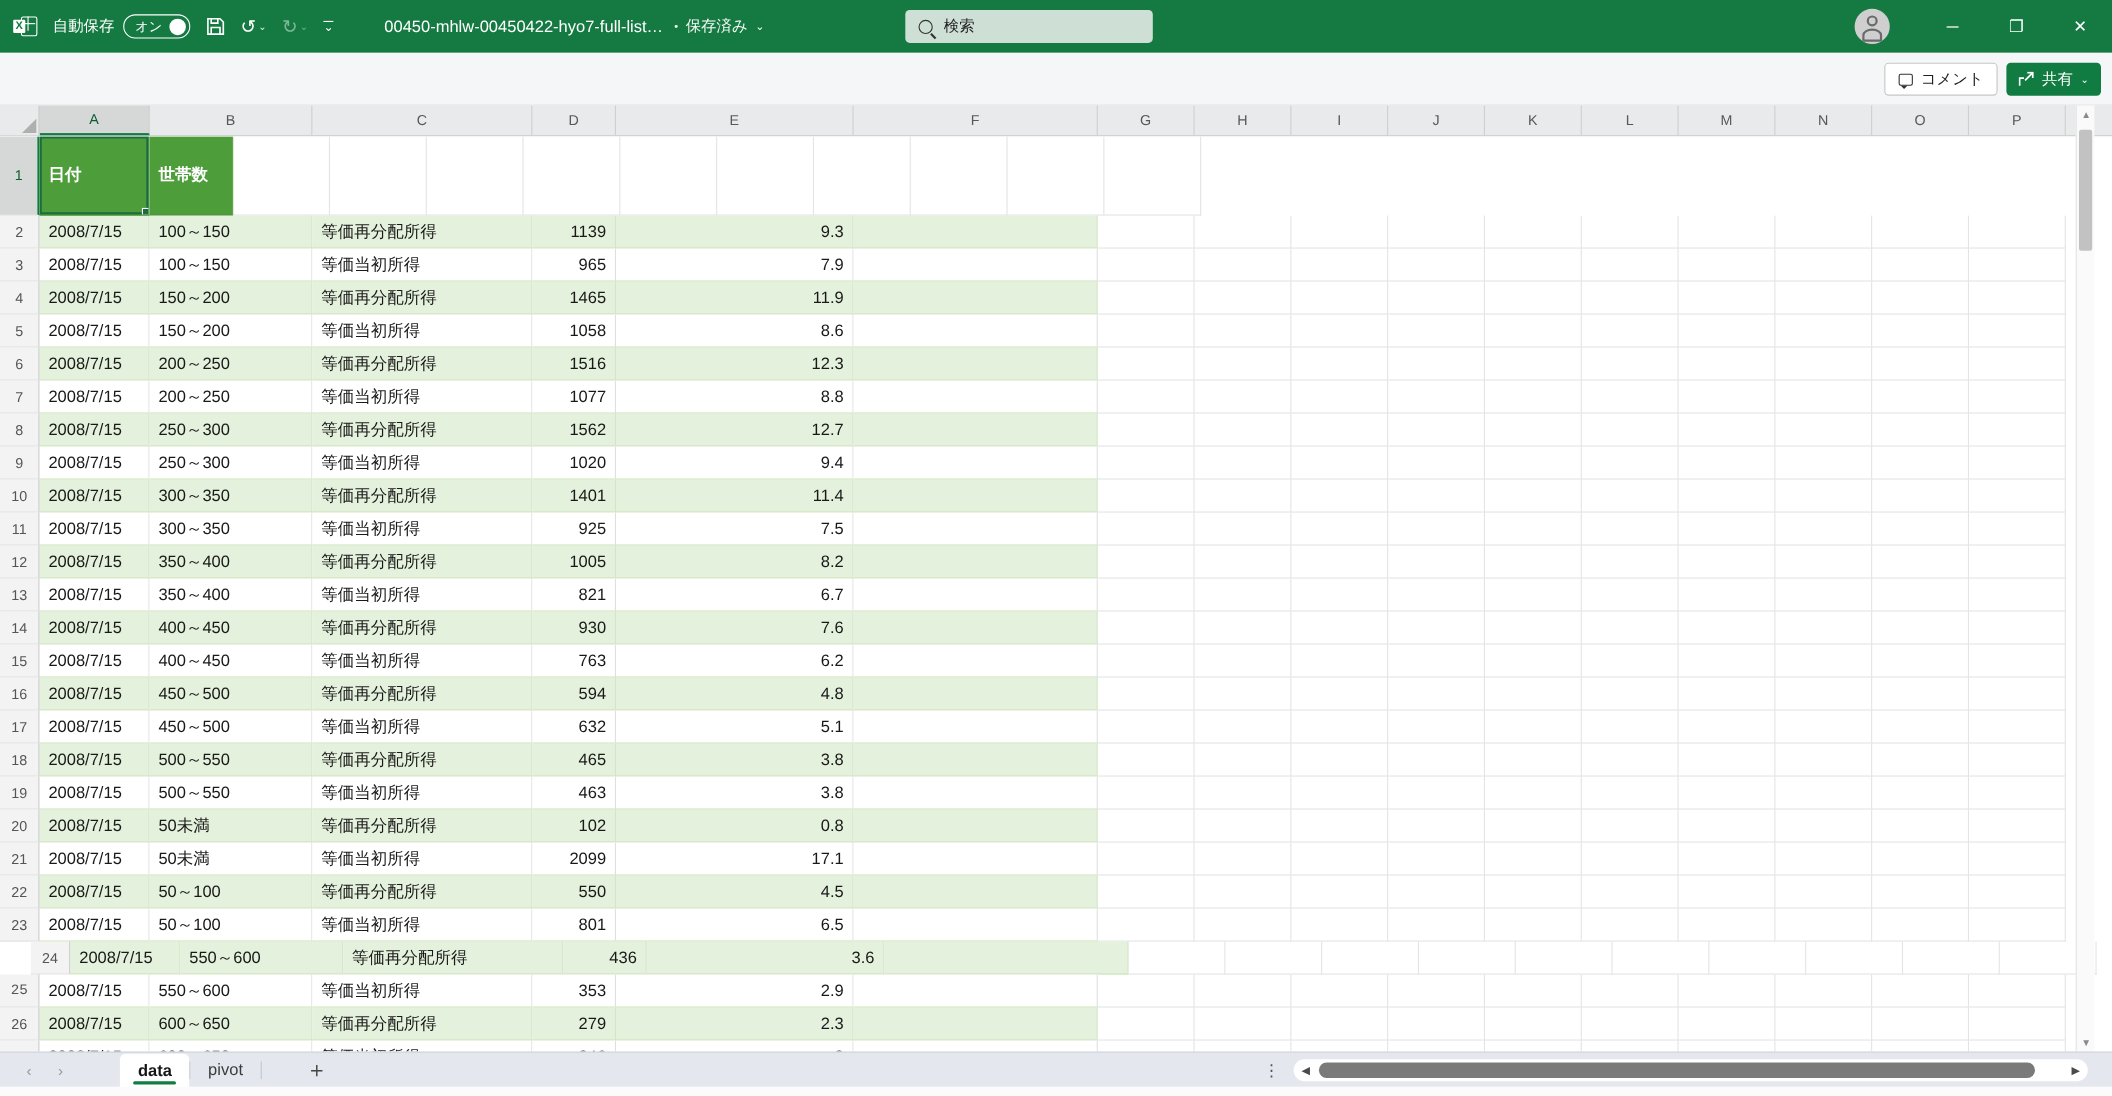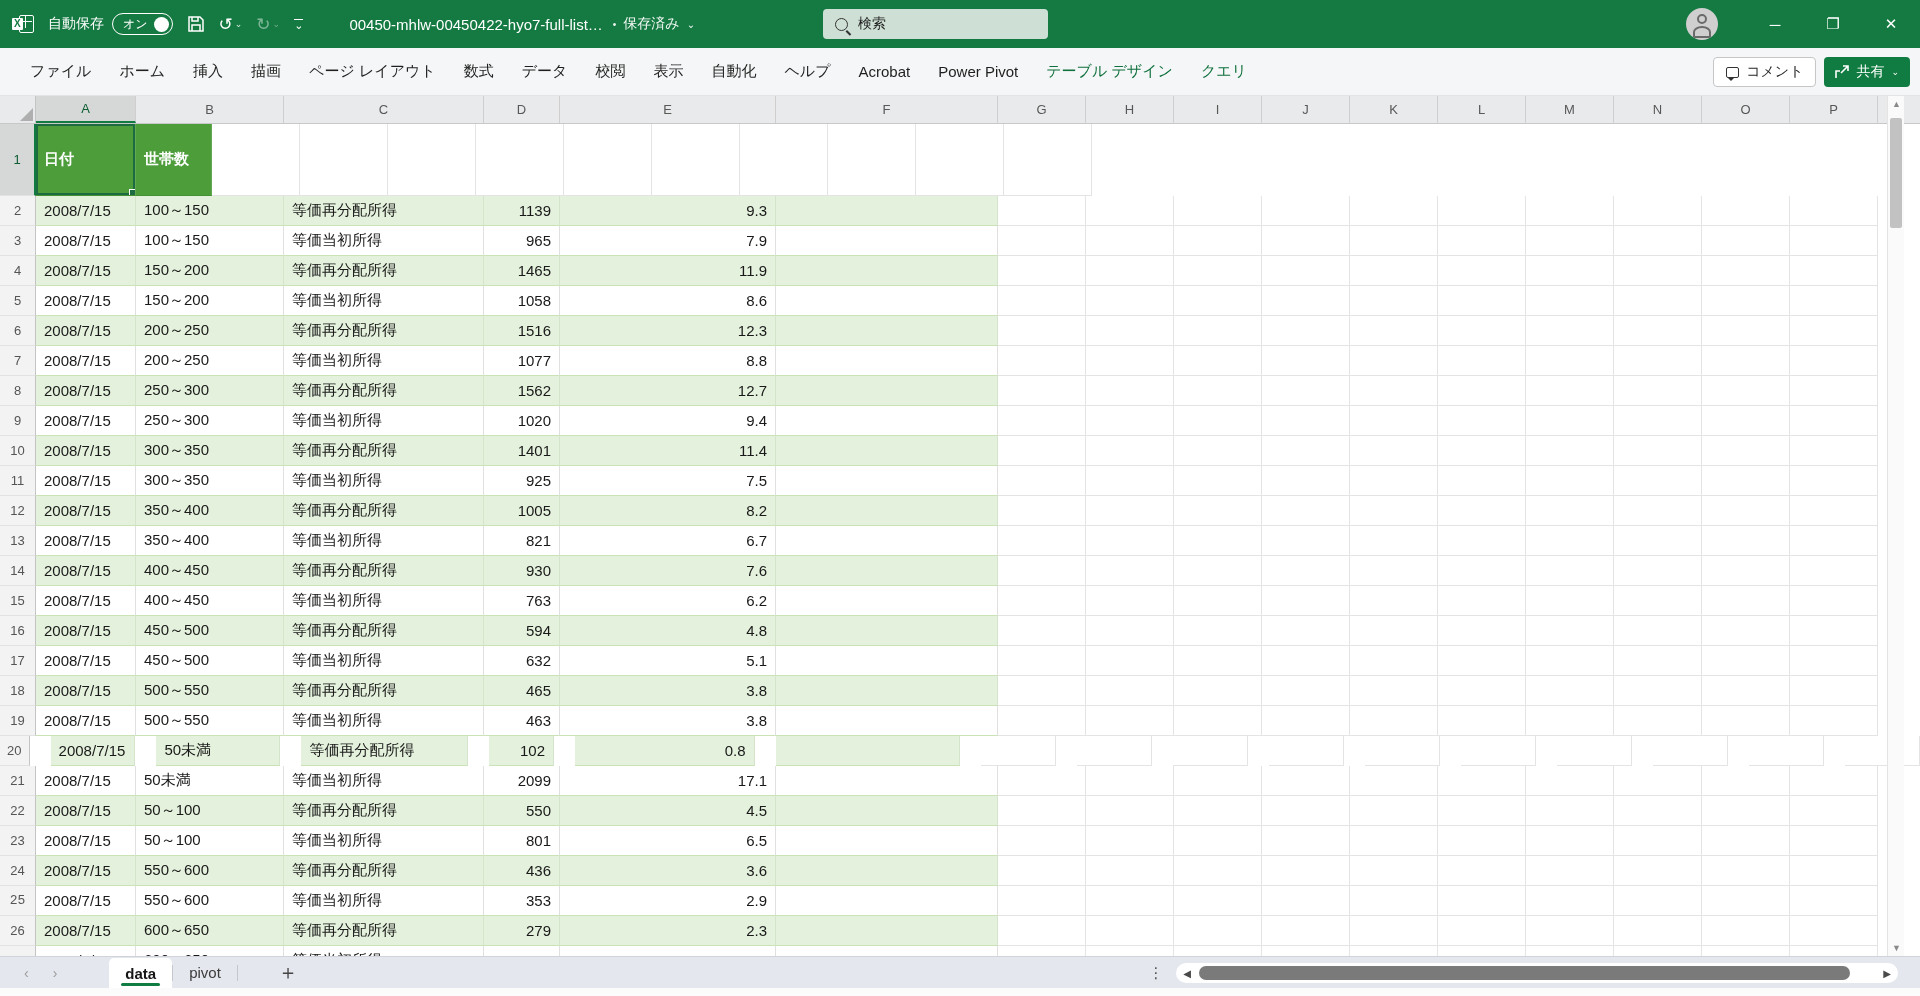--- a/index.html
+++ b/index.html
@@ -158,37 +158,20 @@
         <div class="head"></div>
         <div class="body"></div>
       </div>
     <div class="winbtn">─</div>
     <div class="winbtn">❐</div>
     <div class="winbtn">✕</div>
   </div>
 </div>
 
 <div class="ribbon">
-  <div class="rtabs" id="rtabs">
-      <div class="rtab">ファイル</div>
-      <div class="rtab">ホーム</div>
-      <div class="rtab">挿入</div>
-      <div class="rtab">描画</div>
-      <div class="rtab">ページ レイアウト</div>
-      <div class="rtab">数式</div>
-      <div class="rtab">データ</div>
-      <div class="rtab">校閲</div>
-      <div class="rtab">表示</div>
-      <div class="rtab">自動化</div>
-      <div class="rtab">ヘルプ</div>
-      <div class="rtab">Acrobat</div>
-      <div class="rtab">Power Pivot</div>
-      <div class="rtab contextual">テーブル デザイン</div>
-      <div class="rtab contextual">クエリ</div>
-    </div>
   <div class="ribbon-right">
     <div class="comment-btn">
       <span class="bubble"></span>
       <span>コメント</span>
     </div>
     <div class="share-btn">
       <svg width="14" height="14" viewBox="0 0 14 14">
           <path d="M1 13V6h4M6 8 13 1M8 1h5v5" fill="none" stroke="#fff" stroke-width="1.6"></path>
         </svg>
       <span>共有</span>
@@ -571,21 +554,21 @@
       <div class="cell " style="width: 88px;"></div>
       <div class="cell " style="width: 88px;"></div>
       <div class="cell " style="width: 88px;"></div>
       <div class="cell " style="width: 88px;"></div>
       <div class="cell " style="width: 88px;"></div>
       <div class="cell " style="width: 88px;"></div>
       <div class="cell " style="width: 88px;"></div>
       <div class="cell " style="width: 88px;"></div>
       <div class="cell " style="width: 88px;"></div>
     </div>
-    <div class="grow band" style="height: 30px; gap: 21px;">
+    <div class="grow band" style="height: 30px;">
       <div class="gut" style="height: 30px;">20</div>
       <div class="cell tbl" style="width: 100px;">2008/7/15</div>
       <div class="cell tbl" style="width: 148px;">50未満</div>
       <div class="cell tbl" style="width: 200px;">等価再分配所得</div>
       <div class="cell tbl num" style="width: 76px;">102</div>
       <div class="cell tbl num" style="width: 216px;">0.8</div>
       <div class="cell tbl" style="width: 222px;"></div>
       <div class="cell " style="width: 88px;"></div>
       <div class="cell " style="width: 88px;"></div>
       <div class="cell " style="width: 88px;"></div>
@@ -647,21 +630,21 @@
       <div class="cell " style="width: 88px;"></div>
       <div class="cell " style="width: 88px;"></div>
       <div class="cell " style="width: 88px;"></div>
       <div class="cell " style="width: 88px;"></div>
       <div class="cell " style="width: 88px;"></div>
       <div class="cell " style="width: 88px;"></div>
       <div class="cell " style="width: 88px;"></div>
       <div class="cell " style="width: 88px;"></div>
       <div class="cell " style="width: 88px;"></div>
     </div>
-    <div class="grow band" style="height: 30px;">
+    <div class="grow band" style="height: 30px; padding-left: 28px;">
       <div class="gut" style="height: 30px;">24</div>
       <div class="cell tbl" style="width: 100px;">2008/7/15</div>
       <div class="cell tbl" style="width: 148px;">550～600</div>
       <div class="cell tbl" style="width: 200px;">等価再分配所得</div>
       <div class="cell tbl num" style="width: 76px;">436</div>
       <div class="cell tbl num" style="width: 216px;">3.6</div>
       <div class="cell tbl" style="width: 222px;"></div>
       <div class="cell " style="width: 88px;"></div>
       <div class="cell " style="width: 88px;"></div>
       <div class="cell " style="width: 88px;"></div>

